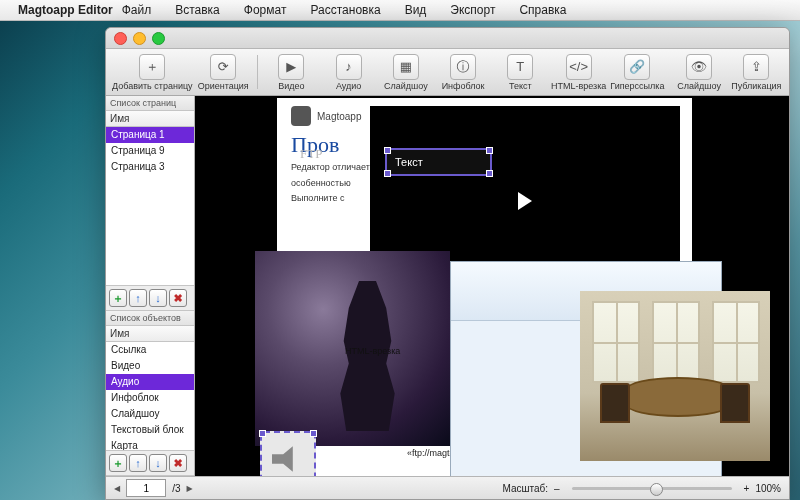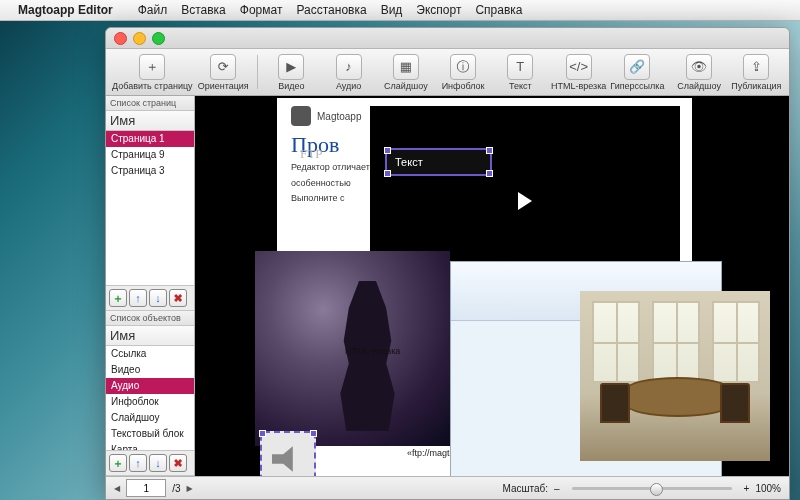--- a/index.html
+++ b/index.html
@@ -1,21 +1,21 @@
 <!DOCTYPE html>
 <html><head>
 <meta charset="utf-8">
 <style>
 html,body{margin:0;padding:0;width:800px;height:500px;overflow:hidden;font-family:"Lucida Grande","Helvetica Neue",Arial,sans-serif;font-size:11px;color:#222}
 body{background:linear-gradient(135deg,#0a3b4a 0%,#1a6b7a 15%,#3b8b9a 30%,#7ab5c0 50%,#a5d0d8 65%,#5a9aa8 80%,#2a6575 100%)}
 
 .menubar{height:20px;background:linear-gradient(#f9f9f9,#e8e8e8);border-bottom:1px solid #bbb;display:flex;align-items:center;padding:0 8px;font-size:12px}
 .menubar .apple{font-size:13px;margin-right:10px}
-.menubar .app{font-weight:bold;margin-right:25px}
-.menubar .mi{margin-right:14px;cursor:default}
+.menubar .app{font-weight:bold;margin-right:9px}
+.menubar .mi{margin-right:24px;cursor:default}
 
 .window{position:absolute;left:105px;top:27px;right:10px;bottom:0;background:#ededed;border:1px solid #9a9a9a;border-radius:6px 6px 0 0;box-shadow:0 6px 30px rgba(0,0,0,.35);display:flex;flex-direction:column;overflow:hidden}
 .titlebar{height:20px;background:linear-gradient(#e8e8e8,#d6d6d6);border-bottom:1px solid #b5b5b5;display:flex;align-items:center;position:relative;border-radius:6px 6px 0 0}
 .traffic{display:flex;gap:6px;margin-left:8px}
 .traffic span{width:11px;height:11px;border-radius:50%;display:block}
 .tr-r{background:#ff5f57;border:1px solid #d04037}
 .tr-y{background:#ffbd2e;border:1px solid #d09020}
 .tr-g{background:#28c940;border:1px solid #1a9a2e}
 .title{position:absolute;left:0;right:0;text-align:center;font-size:11px;color:#444}
 
@@ -23,24 +23,24 @@
 .tb-btn{display:flex;flex-direction:column;align-items:center;justify-content:center;width:60px;height:42px;cursor:default}
 .tb-btn.wide{width:90px}
 .tb-btn .ico{width:24px;height:24px;border:1px solid #b0b0b0;border-radius:4px;background:linear-gradient(#fff,#e5e5e5);display:flex;align-items:center;justify-content:center;font-size:13px;color:#555}
 .tb-btn .lbl{font-size:9px;color:#333;margin-top:1px;white-space:nowrap}
 .tb-sep{width:1px;height:34px;background:#bcbcbc;margin:0 3px}
 .tb-flex{flex:1}
 
 .body{flex:1;display:flex;overflow:hidden}
 .sidebar{width:88px;background:#ededed;border-right:1px solid #b5b5b5;display:flex;flex-direction:column;font-size:10px}
 .panel-title{background:linear-gradient(#f2f2f2,#e3e3e3);border-bottom:1px solid #c5c5c5;padding:2px 4px;font-size:9px;color:#555}
-.col-head{background:linear-gradient(#fbfbfb,#ececec);border-bottom:1px solid #c5c5c5;padding:2px 4px;font-size:13px;color:#333}
+.col-head{background:linear-gradient(#fbfbfb,#ececec);border-bottom:1px solid #c5c5c5;padding:2px 4px;font-size:10px;color:#333}
 .list{background:#fff;overflow:auto}
 .row{padding:2px 5px;border-bottom:1px solid transparent;cursor:default;white-space:nowrap;overflow:hidden;text-overflow:ellipsis}
-.row.sel{background:#be185d;color:#fff}
+.row.sel{background:#6d28d9;color:#fff}
 .pages-list{height:50px}
 .obj-list{flex:1}
 .btnrow{display:flex;gap:2px;padding:3px;background:#ededed;border-top:1px solid #c5c5c5;border-bottom:1px solid #c5c5c5}
 .sq{width:16px;height:16px;border:1px solid #888;border-radius:3px;background:linear-gradient(#fff,#e8e8e8);display:flex;align-items:center;justify-content:center;font-size:11px;font-weight:bold}
 .sq.green{color:#1a9a2e}
 .sq.blue{color:#2a6bd0}
 .sq.red{color:#c02a2a}
 
 .canvas-wrap{flex:1;background:#000000;position:relative;overflow:hidden}
 .page{position:absolute;left:82px;top:2px;width:415px;height:560px;background:#fff;box-shadow:0 1px 4px rgba(0,0,0,.3)}

